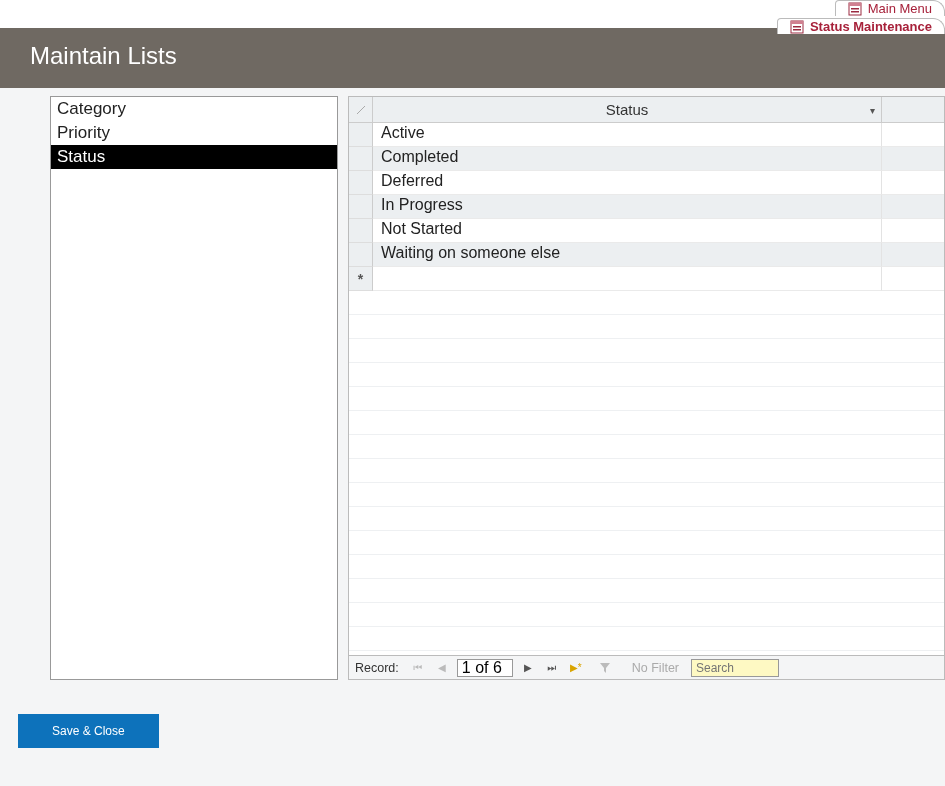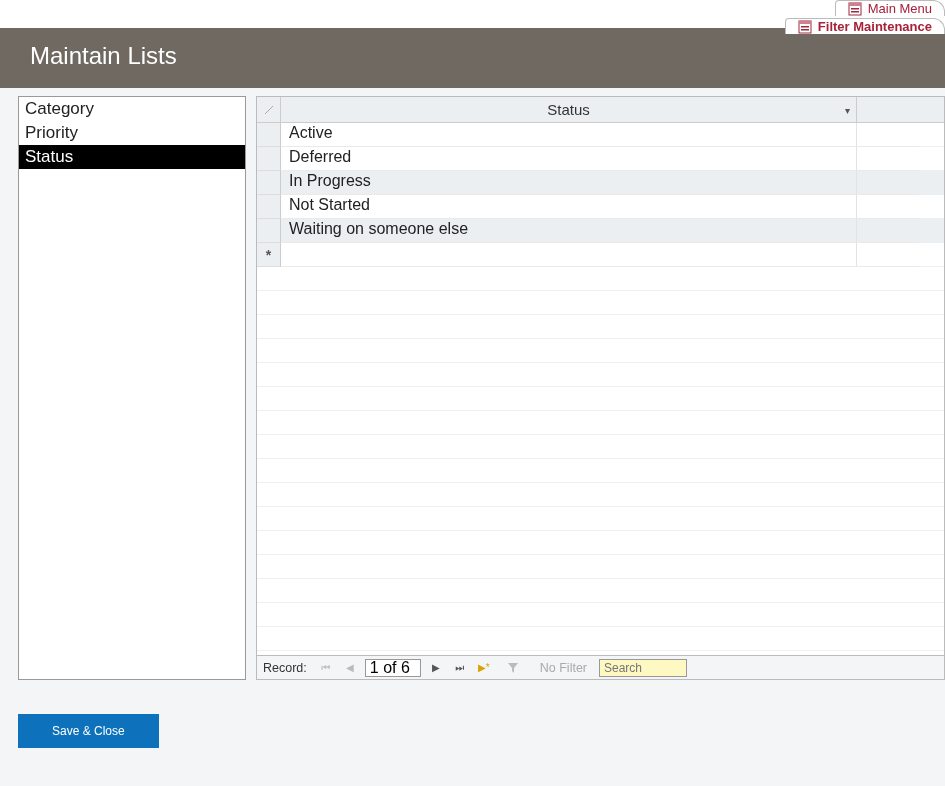--- a/index.html
+++ b/index.html
@@ -49,24 +49,25 @@
       padding: 14px 30px 18px;
       font-size: 24px;
     }
     
     .main {
       display: flex;
       gap: 10px;
       padding: 8px 0 0 18px;
     }
     .sidebar {
-      width: 228px;
+      width: 288px;
       height: 584px;
       border: 1px solid #999;
       background: #fff;
+      margin-left: 32px;
     }
     .sidebar-item {
       padding: 2px 6px;
       font-size: 17px;
       color: #222;
       cursor: pointer;
     }
     .sidebar-item.selected {
       background: #000;
       color: #fff;
@@ -209,21 +210,21 @@
   </div>
   <div class="tab active">
     <span class="tab-icon">
       <svg width="14" height="14" viewBox="0 0 14 14">
           <rect x="1" y="1" width="12" height="12" fill="#fff" stroke="#9b2a40"></rect>
           <rect x="1" y="1" width="12" height="3" fill="#d08090"></rect>
           <rect x="3" y="6" width="8" height="1.5" fill="#9b2a40"></rect>
           <rect x="3" y="9" width="8" height="1.5" fill="#9b2a40"></rect>
         </svg>
     </span>
-    <span>Filter Maintenance</span>
+    <span>Status Maintenance</span>
   </div>
 </div>
 
 <div class="header-bar">
   <span>Maintain Lists</span>
 </div>
 
 <div class="main">
 
   <div class="sidebar">
@@ -245,20 +246,25 @@
         <span class="dropdown-arrow">▾</span>
       </div>
       <div class="col-filler"></div>
     </div>
 
     <div class="grid-body">
       <div class="grid-rows-wrapper">
         <div class="grid-row">
           <div class="row-selector"></div>
           <div class="cell">Active</div>
+          <div class="cell-filler"></div>
+        </div>
+        <div class="grid-row alt">
+          <div class="row-selector"></div>
+          <div class="cell">Completed</div>
           <div class="cell-filler"></div>
         </div>
         <div class="grid-row">
           <div class="row-selector"></div>
           <div class="cell">Deferred</div>
           <div class="cell-filler"></div>
         </div>
         <div class="grid-row alt">
           <div class="row-selector"></div>
           <div class="cell">In Progress</div>

